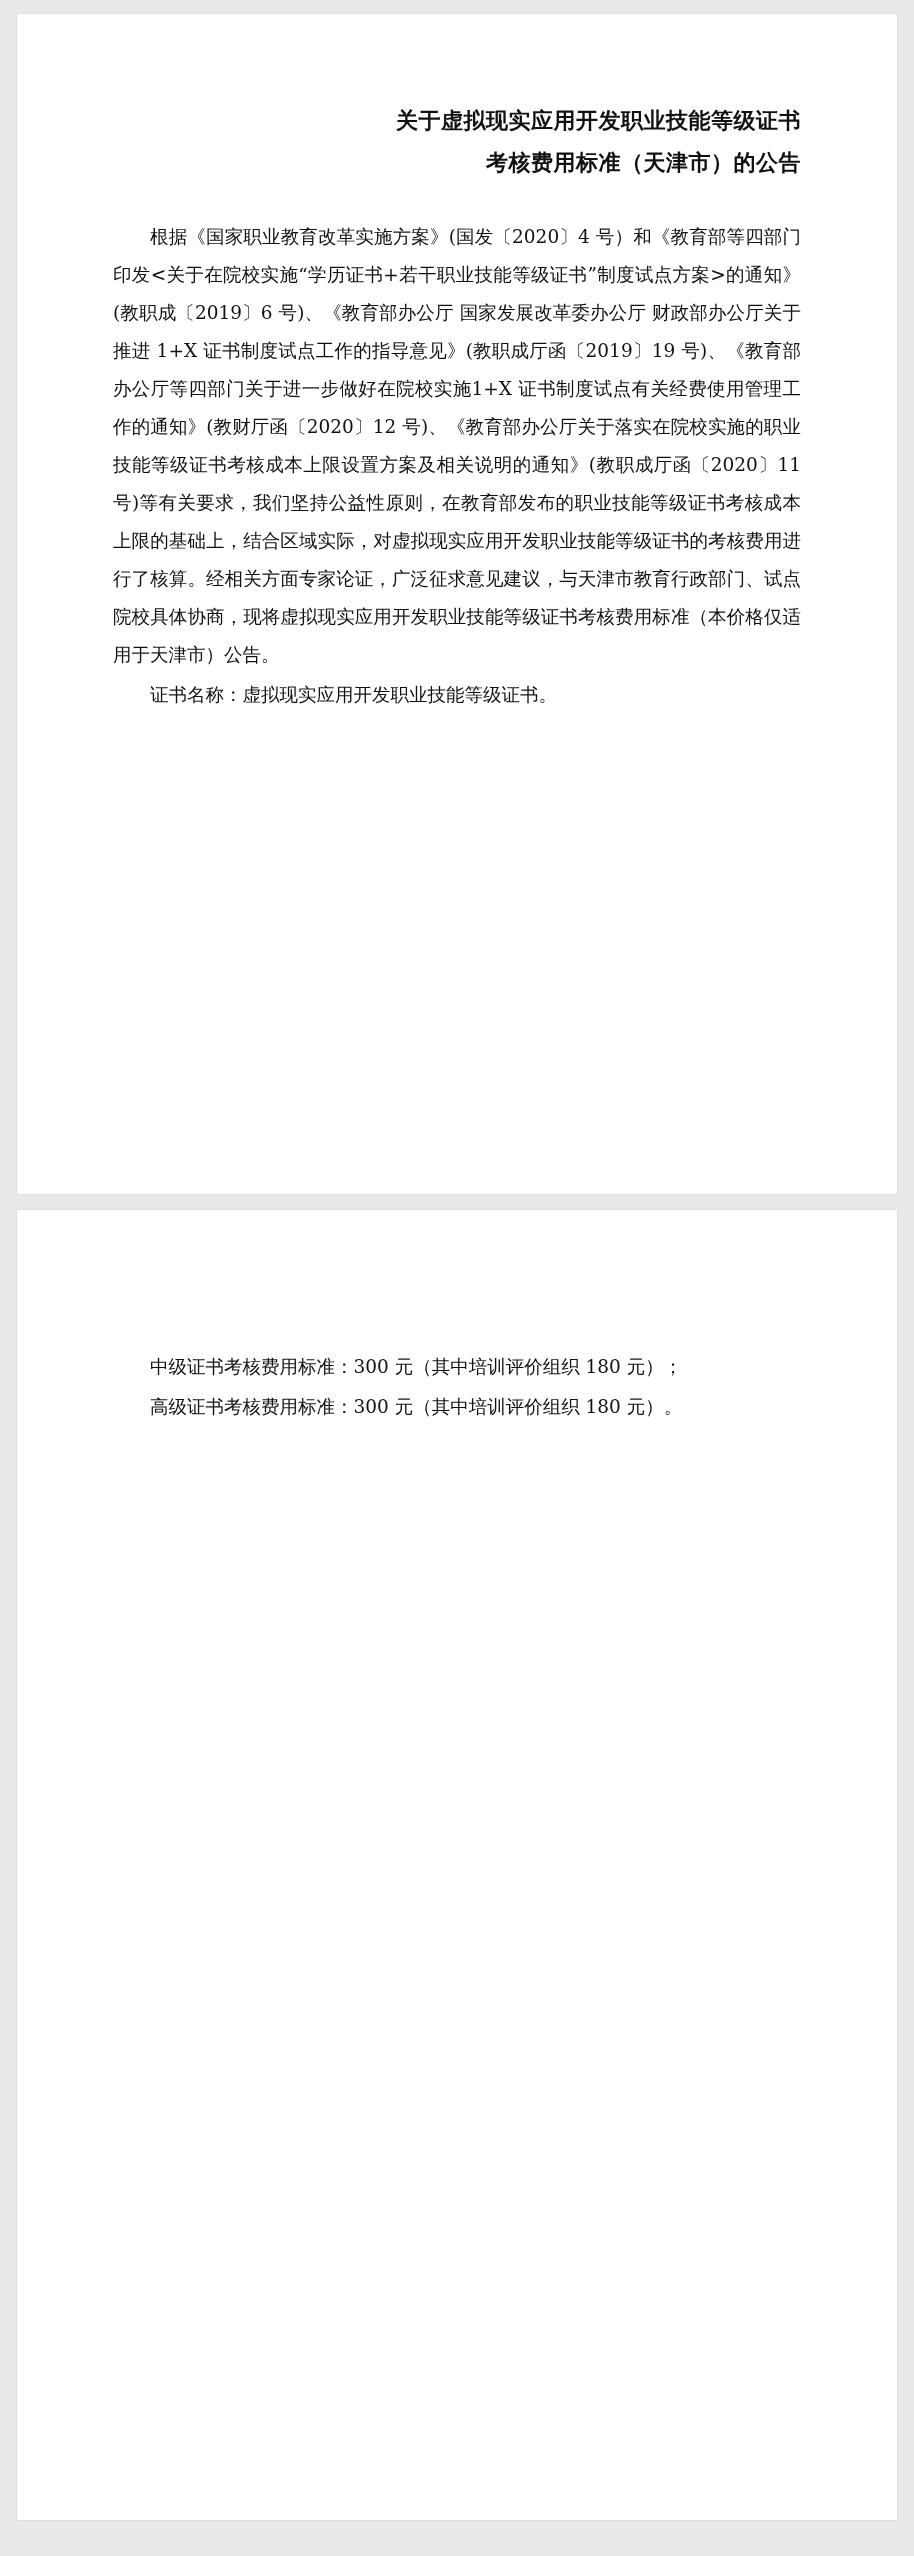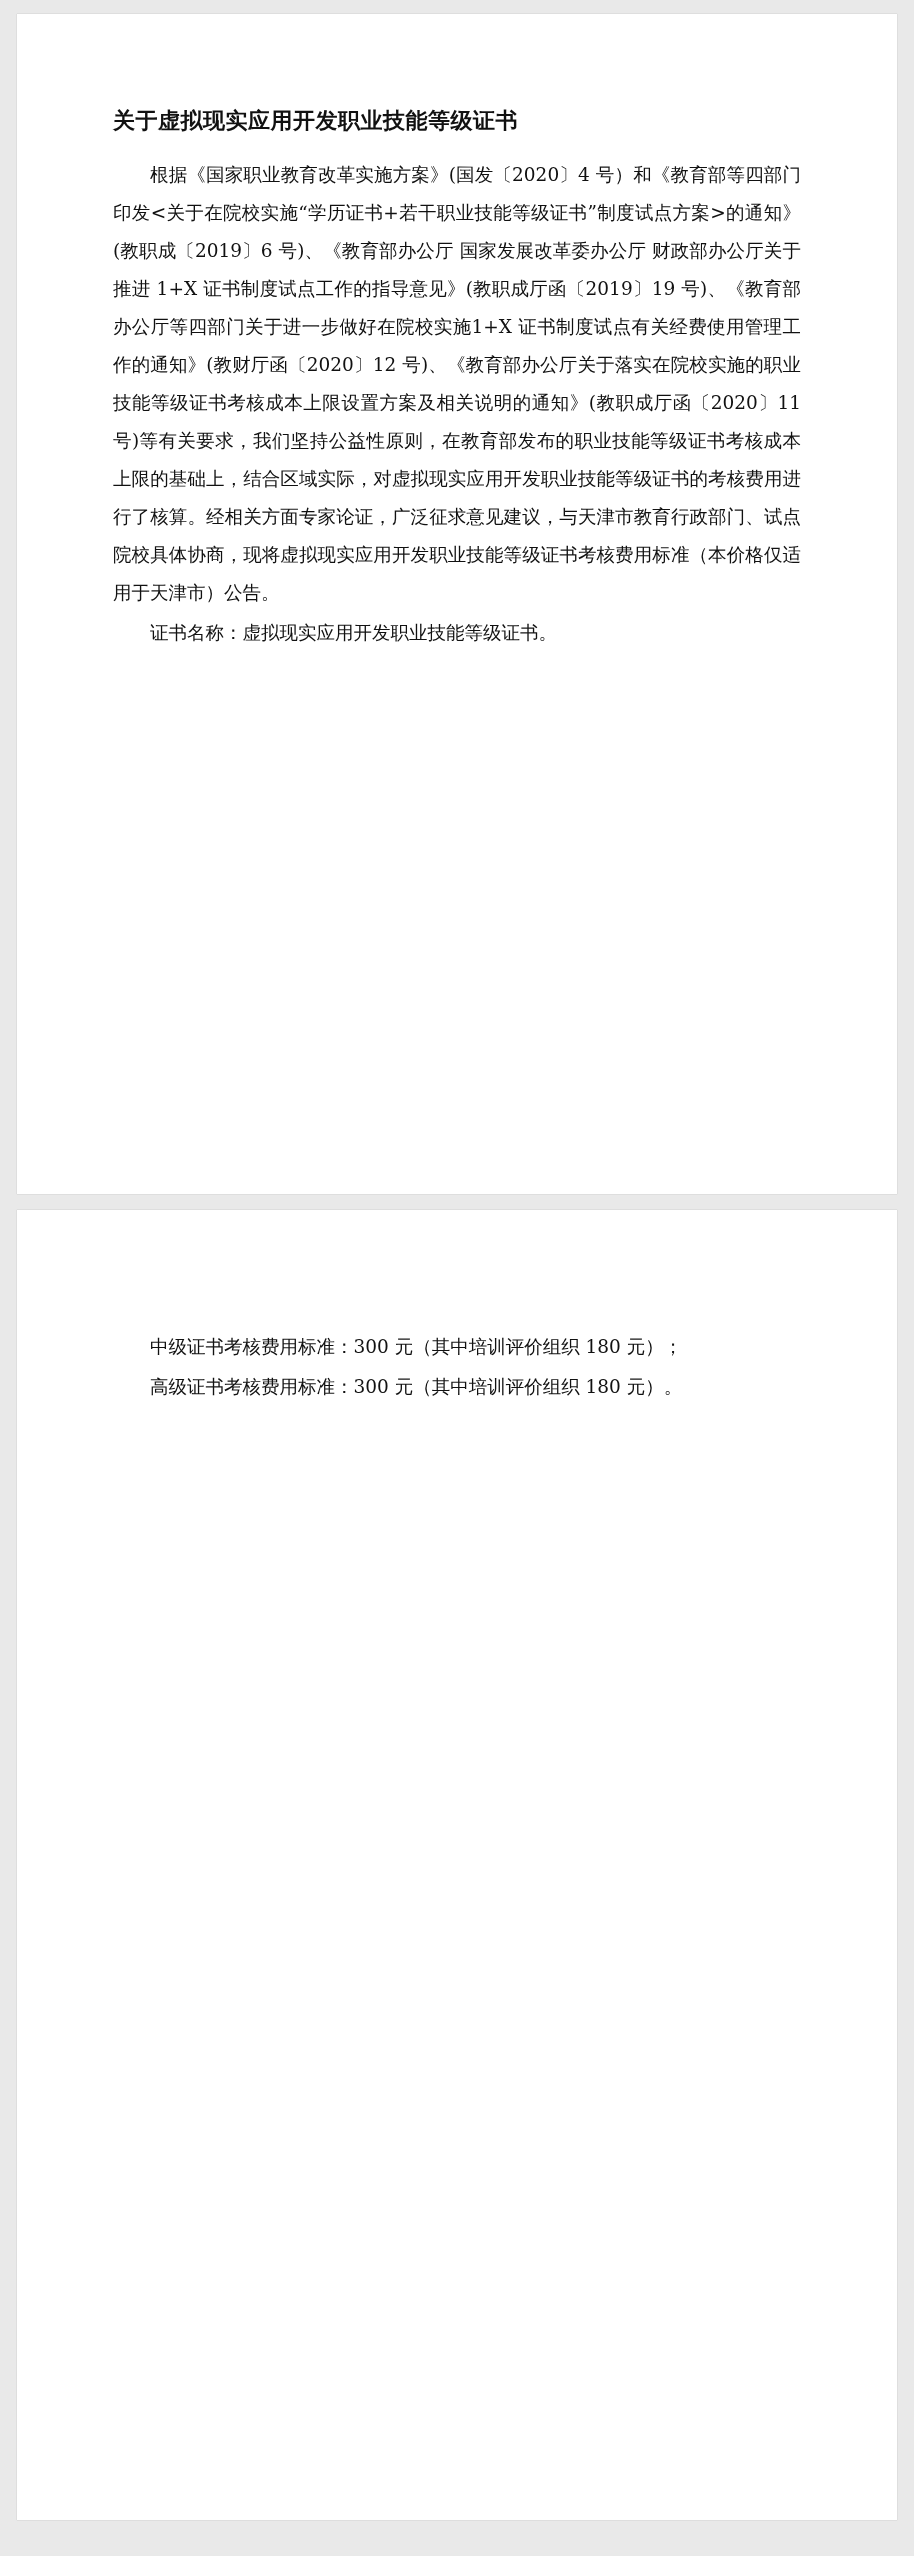--- a/index.html
+++ b/index.html
@@ -28,34 +28,34 @@
     box-shadow: 0 0 1px rgba(0,0,0,0.25);
   }
   .page-one {
     min-height: 1180px;
   }
   .page-two {
     min-height: 1310px;
     padding-top: 104px;
   }
   .title {
-    text-align: left;
+    text-align: right;
     font-family: "DejaVu Sans", "Liberation Sans", sans-serif;
     font-weight: bold;
     font-size: 22px;
     line-height: 42px;
     color: #111;
     letter-spacing: 0.5px;
     margin: 30px 0 8px 0;
   }
   .title-line {
     display: block;
   }
   .body-block {
-    margin-top: 14px;
+    margin-top: 34px;
   }
   p.para {
     margin: 0 0 2px 0;
     font-size: 18.5px;
     line-height: 38px;
     color: #111;
     text-align: justify;
     text-justify: inter-ideograph;
     text-indent: 2em;
     font-family: "DejaVu Serif", "Liberation Serif", serif;
@@ -74,20 +74,21 @@
 </style>
 </head>
 <body>
 
 <div class="doc-wrap">
 
   <div class="page page-one">
 
     <div class="title">
       <span class="title-line">关于虚拟现实应用开发职业技能等级证书</span>
+      <span class="title-line">考核费用标准（天津市）的公告</span>
     </div>
 
     <div class="body-block">
       <p class="para">根据《国家职业教育改革实施方案》(国发〔2020〕4 号）和《教育部等四部门印发&lt;关于在院校实施“学历证书+若干职业技能等级证书”制度试点方案&gt;的通知》(教职成〔2019〕6 号)、《教育部办公厅 国家发展改革委办公厅 财政部办公厅关于推进 1+X 证书制度试点工作的指导意见》(教职成厅函〔2019〕19 号)、《教育部办公厅等四部门关于进一步做好在院校实施1+X 证书制度试点有关经费使用管理工作的通知》(教财厅函〔2020〕12 号)、《教育部办公厅关于落实在院校实施的职业技能等级证书考核成本上限设置方案及相关说明的通知》(教职成厅函〔2020〕11 号)等有关要求，我们坚持公益性原则，在教育部发布的职业技能等级证书考核成本上限的基础上，结合区域实际，对虚拟现实应用开发职业技能等级证书的考核费用进行了核算。经相关方面专家论证，广泛征求意见建议，与天津市教育行政部门、试点院校具体协商，现将虚拟现实应用开发职业技能等级证书考核费用标准（本价格仅适用于天津市）公告。</p>
       <p class="para">证书名称：虚拟现实应用开发职业技能等级证书。</p>
     </div>
 
   </div>
 
   <div class="page page-two">

